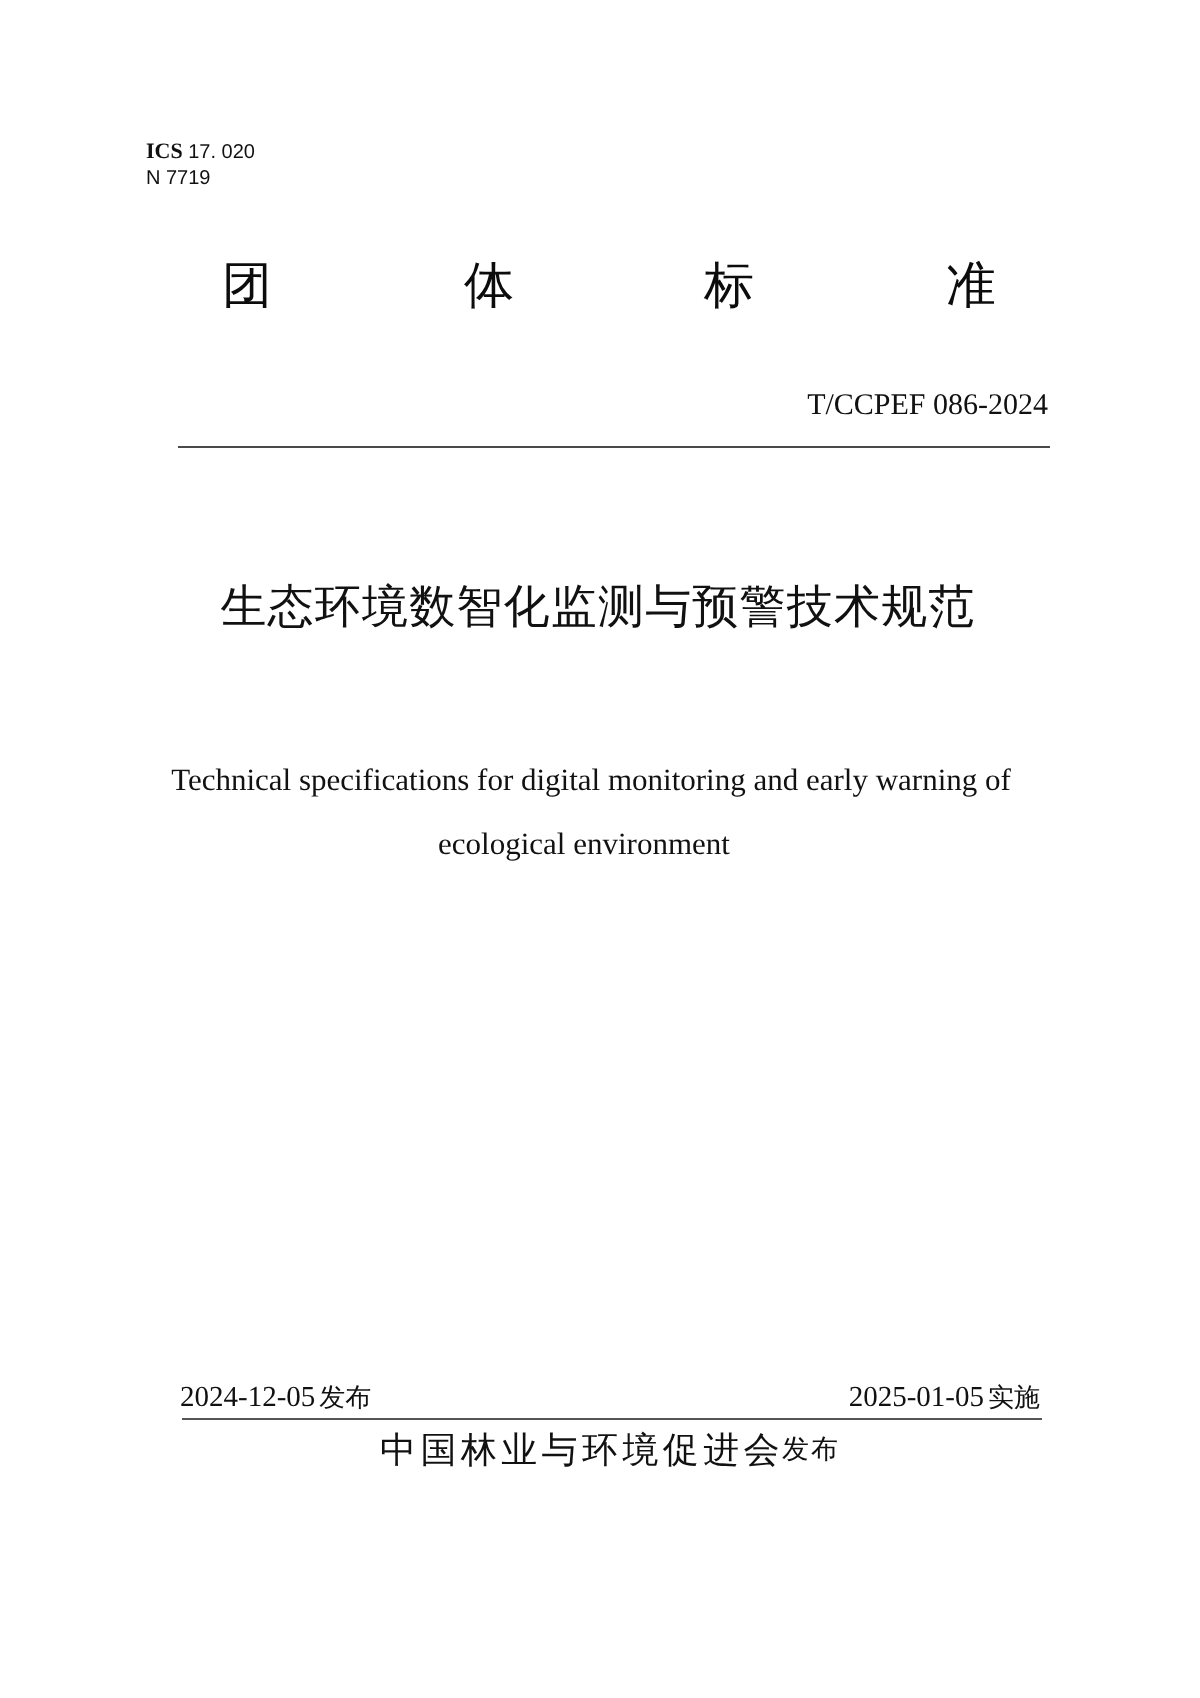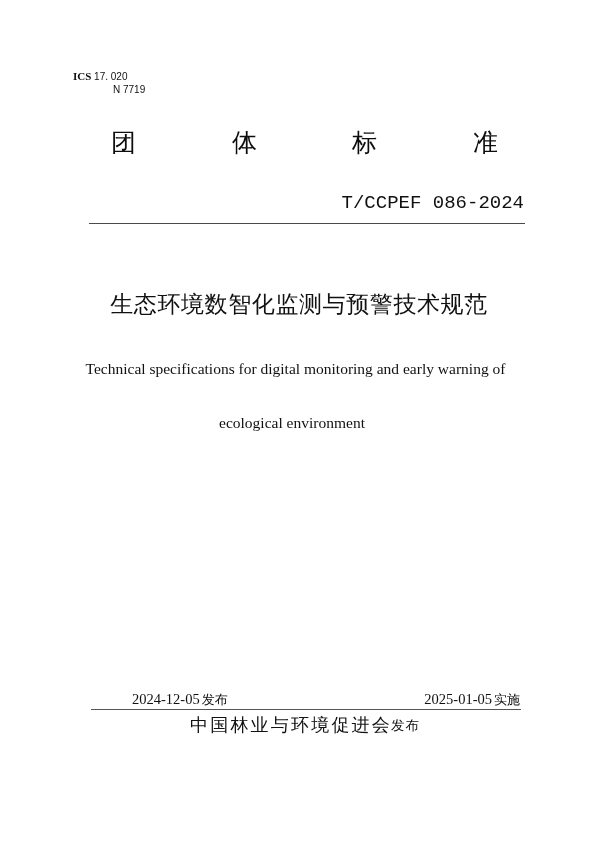--- a/index.html
+++ b/index.html
@@ -23,35 +23,35 @@
     }
     .ics b {
       font-family: "Liberation Serif", serif;
       font-weight: bold;
       font-size: 11px;
       text-align: center;
     }
     .ccs {
       left: 73px; top: 84px;
       font-family: "Liberation Sans", sans-serif;
-      font-size: 10px; line-height: 12px; margin-left: 40px;
+      font-size: 10px; line-height: 12px;
     }
 
     .std-type {
       top: 128px;
       font-family: "DejaVu Sans", sans-serif;
       font-size: 25px;
       line-height: 30px;
       color: #0c0c0c;
     }
 
     .std-number {
       right: 76px; top: 194px;
-      font-family: Liberation Mono, monospace;
-      font-size: 19px; line-height: 18px;
+      font-family: Liberation Serif, serif;
+      font-size: 15px; line-height: 18px;
     }
 
     .rule-top {
       left: 89px; top: 223px;
       width: 436px; height: 0;
       border-top: 1.5px solid #4a4a4a;
     }
 
     .title-cn {
       left: 0; width: 600px; top: 289px;
@@ -64,35 +64,34 @@
       color: #111;
     }
 
     .title-en {
       left: 0; width: 600px;
       text-align: center;
       font-family: "Liberation Serif", serif;
       font-size: 15.5px; line-height: 18px;
       color: #111;
     }
-    .title-en.l1 { top: 360px; padding-right: 9px; box-sizing: border-box; }
+    .title-en.l1 { top: 382px; padding-right: 9px; box-sizing: border-box; }
     .title-en.l2 { top: 414px; padding-right: 16px; box-sizing: border-box; }
 
     .date-issue {
       left: 90px; top: 690px;
       font-size: 14px; line-height: 18px;
     }
     .date-impl {
       right: 80px; top: 690px;
       font-size: 14px; line-height: 18px;
     }
     .date-num {
       font-family: "Liberation Serif", serif;
       font-size: 14.5px;
-      margin-left: 42px;
     }
     .date-cn {
       font-family: "DejaVu Sans", sans-serif;
       font-size: 13px;
       margin-left: 2px;
     }
 
     .rule-bottom {
       left: 91px; top: 709px;
       width: 430px; height: 0;

